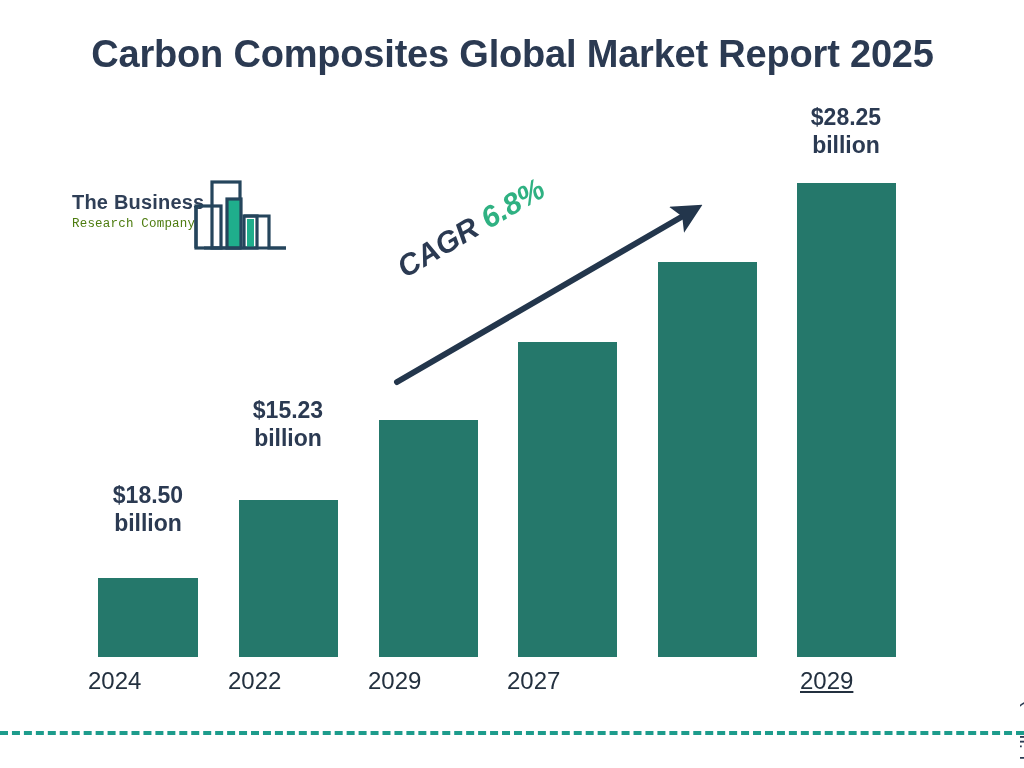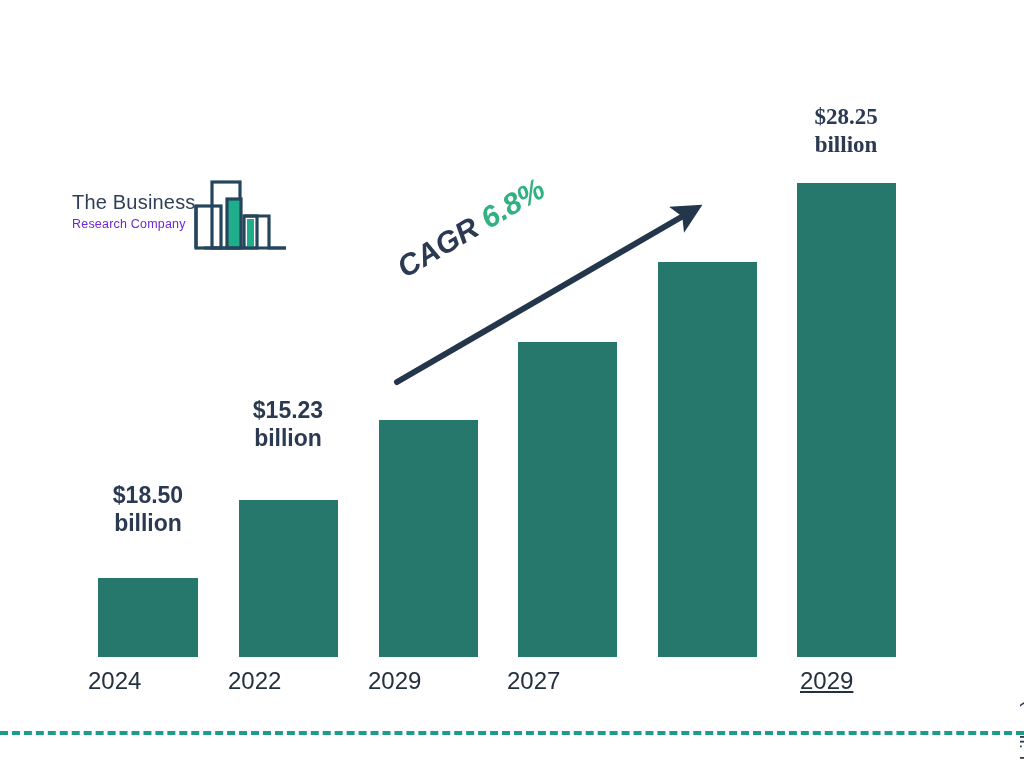--- a/index.html
+++ b/index.html
@@ -43,34 +43,35 @@
   }
   .logo-text {
     position: absolute;
     left: 0;
     top: 6px;
     width: 130px;
     color: #2b3a52;
   }
   .logo-line1 {
     font-size: 20px;
-    font-weight: normal;
+    font-weight: bold;
     letter-spacing: 0.2px;
     color: #2f3f57;
     line-height: 1;
     white-space: nowrap;
   }
   .logo-line2 {
     font-size: 12.5px;
     font-weight: normal;
     letter-spacing: 0.2px;
-    color: #6d28d9;
+    color: #4d7c0f;
     line-height: 1;
     margin-top: 6px;
     white-space: nowrap;
+    font-family: Liberation Mono, monospace;
   }
   .logo-mark {
     position: absolute;
     left: 122px;
     top: -8px;
   }
 
   
   .plot {
     position: absolute;
@@ -147,20 +148,21 @@
     width: 1024px;
     height: 0;
     border-top: 4px dashed #1d9c8c;
   }
 </style>
 </head>
 <body>
 
 <div id="page">
 
+  <div class="chart-title">Carbon Composites Global Market Report 2025</div>
 
   <div class="logo">
     <div class="logo-text">
       <div class="logo-line1">The Business</div>
       <div class="logo-line2">Research Company</div>
     </div>
     <div class="logo-mark">
       <svg width="95" height="72" viewBox="0 0 95 72">
         <g fill="none" stroke="#25455c" stroke-width="3.2">
           <path d="M2 28 L2 70"></path>
@@ -183,21 +185,21 @@
     <div class="bar" style="left:239px; top:500px; width:99px; height:157px;"></div>
     <div class="bar" style="left:379px; top:420px; width:99px; height:237px;"></div>
     <div class="bar" style="left:518px; top:342px; width:99px; height:315px;"></div>
     <div class="bar" style="left:658px; top:262px; width:99px; height:395px;"></div>
     <div class="bar" style="left:797px; top:183px; width:99px; height:474px;"></div>
 
     <div class="bar-label" style="left:78px; top:481px; width:140px;">$18.50
 billion</div>
     <div class="bar-label" style="left:218px; top:396px; width:140px;">$15.23
 billion</div>
-    <div class="bar-label" style="left:776px; top:103px; width:140px;font-family:Liberation Serif, serif;">$28.25
+    <div class="bar-label" style="left:776px; top:103px; width:140px;">$28.25
 billion</div>
 
     <div class="tick-label" style="left:88px; top:667px; width:120px;">2024</div>
     <div class="tick-label" style="left:228px; top:667px; width:120px;">2022</div>
     <div class="tick-label" style="left:368px; top:667px; width:120px;">2029</div>
     <div class="tick-label" style="left:507px; top:667px; width:120px;">2027</div>
     <div class="tick-label" style="left:800px; top:667px; width:120px;text-decoration:underline;">2029</div>
   </div>
 
   <svg class="cagr-arrow" viewBox="0 0 1024 768">

